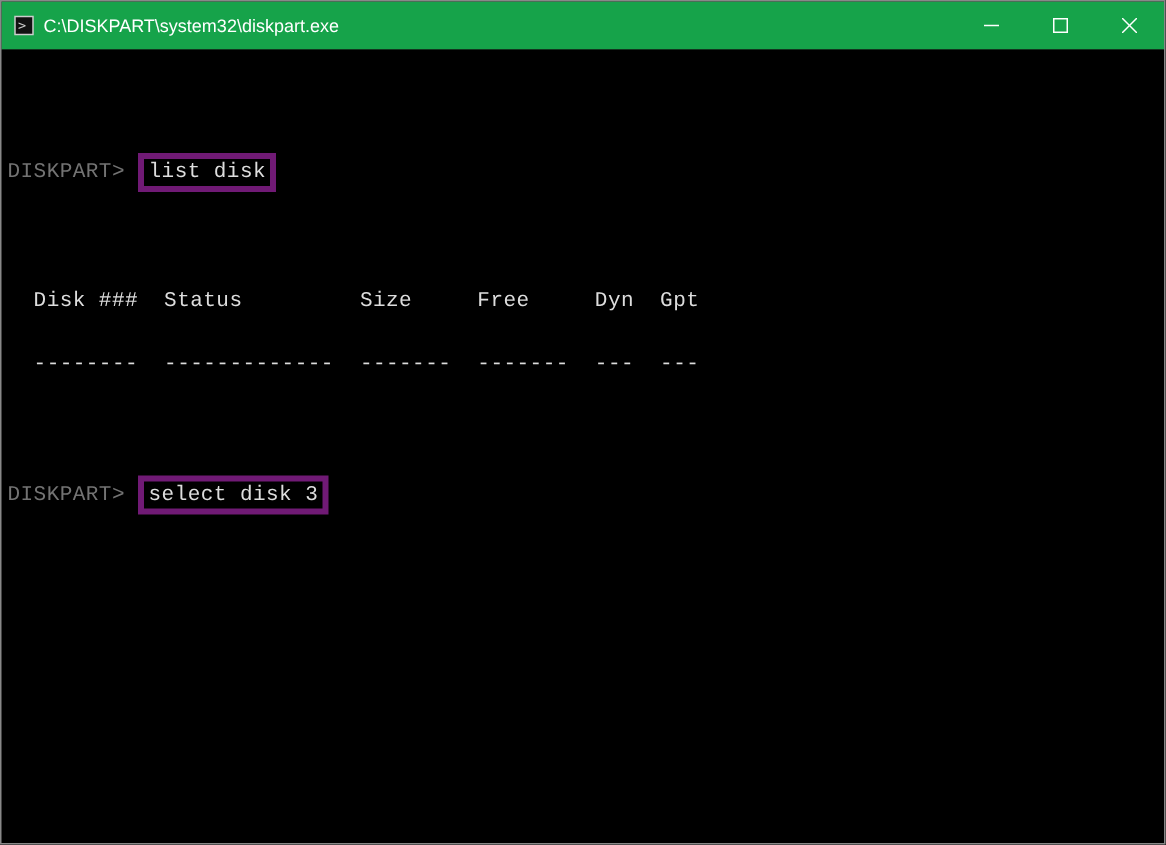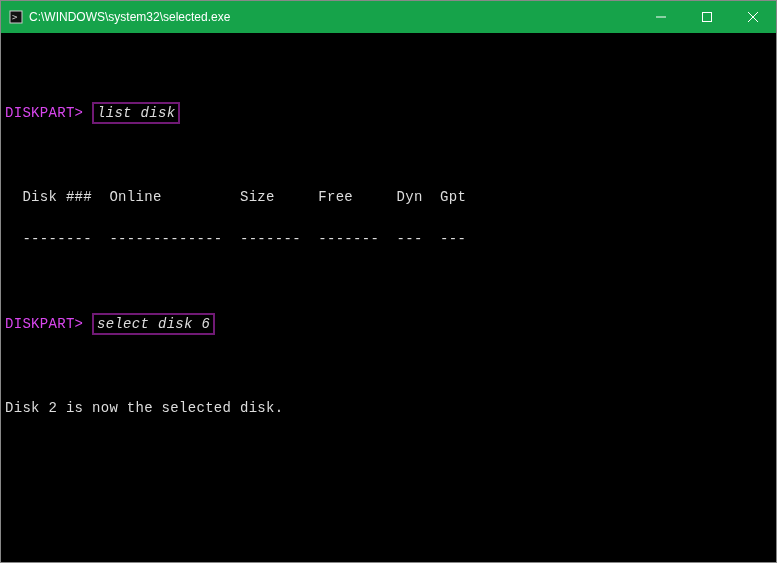--- a/index.html
+++ b/index.html
@@ -42,39 +42,38 @@
       color: #ddd;
       font-size: 14px;
       line-height: 1.5;
       padding: 6px 0 0 4px;
       height: calc(100% - 32px);
       white-space: pre;
       letter-spacing: 0.3px;
     }
     .line { display: block; }
     .cmd-highlight {
-      border: 2px solid #701a75;
+      border: 4px solid #701a75;
       padding: 0 3px;
       display: inline-block;
       line-height: 1.3;
-      font-style: italic;
     }
-    .prompt { color: #d946ef; }
+    .prompt { color: #737373; }
   </style>
 </head>
 <body>
 
 <div class="titlebar">
   <span class="icon">
     <svg width="14" height="14" viewBox="0 0 14 14">
       <rect x="1" y="1" width="12" height="12" fill="#111" stroke="#ccc" stroke-width="1"></rect>
       <text x="3" y="10" font-size="9" fill="#ccc" font-family="monospace">&gt;</text>
     </svg>
   </span>
-  <span class="title">C:\WINDOWS\system32\selected.exe</span>
+  <span class="title">C:\DISKPART\system32\diskpart.exe</span>
   <div class="window-controls">
     <div class="win-btn">
       <svg viewBox="0 0 10 10">
           <line x1="0" y1="5" x2="10" y2="5" stroke="#fff" stroke-width="1"></line>
         </svg>
     </div>
     <div class="win-btn">
       <svg viewBox="0 0 10 10">
           <rect x="0.5" y="0.5" width="9" height="9" fill="none" stroke="#fff" stroke-width="1"></rect>
         </svg>
@@ -85,26 +84,25 @@
           <line x1="10" y1="0" x2="0" y2="10" stroke="#fff" stroke-width="1"></line>
         </svg>
     </div>
   </div>
 </div>
 
 <div class="terminal">
 <span class="line"> </span>
 <span class="line"><span class="prompt">DISKPART&gt;</span> <span class="cmd-highlight">list disk</span></span>
 <span class="line"> </span>
-<span class="line">  Disk ###  Online         Size     Free     Dyn  Gpt</span>
+<span class="line">  Disk ###  Status         Size     Free     Dyn  Gpt</span>
 <span class="line">  --------  -------------  -------  -------  ---  ---</span>
 <span class="line"> </span>
-<span class="line"><span class="prompt">DISKPART&gt;</span> <span class="cmd-highlight">select disk 6</span></span>
+<span class="line"><span class="prompt">DISKPART&gt;</span> <span class="cmd-highlight">select disk 3</span></span>
 <span class="line"> </span>
-<span class="line">Disk 2 is now the selected disk.</span>
 
 
 
 
 
 
 
 
 
 

